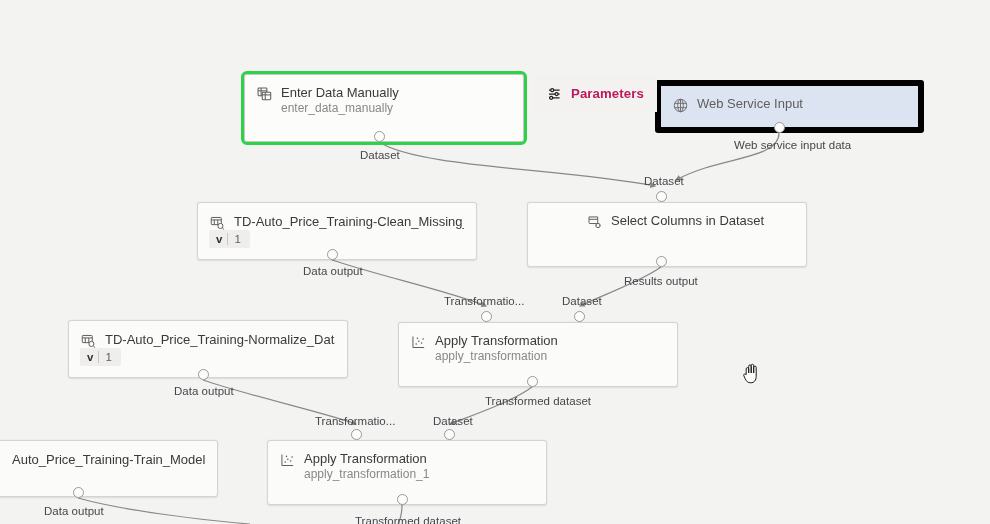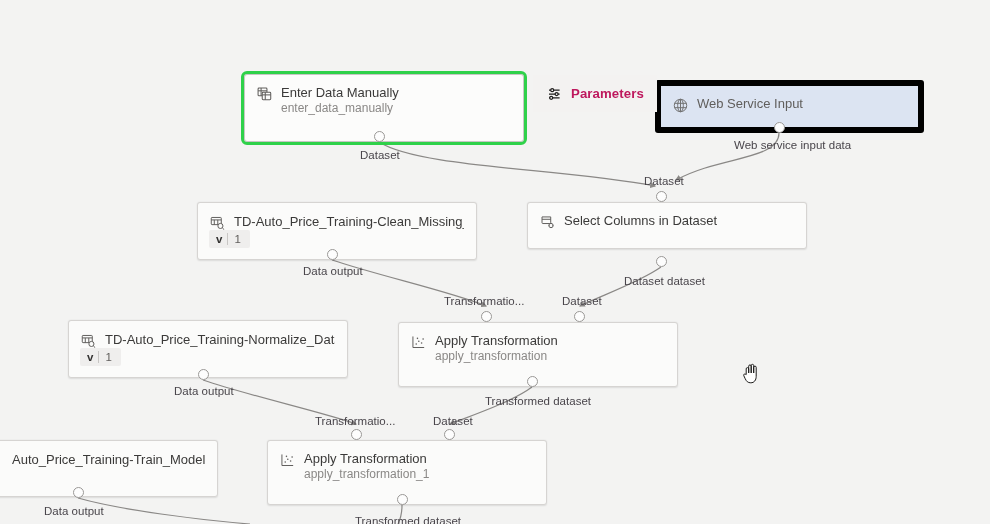--- a/index.html
+++ b/index.html
@@ -237,21 +237,21 @@
   <div class="port" style="left:198px; top:369px;"></div>
   <div class="port" style="left:351px; top:429px;"></div>
   <div class="port" style="left:444px; top:429px;"></div>
   <div class="port" style="left:397px; top:494px;"></div>
   <div class="port" style="left:73px;  top:487px;"></div>
 
   <div class="edge-label" style="left:360px; top:149px;">Dataset</div>
   <div class="edge-label" style="left:722px; top:139px;margin-left:12px;">Web service input data</div>
   <div class="edge-label" style="left:644px; top:175px;">Dataset</div>
   <div class="edge-label" style="left:303px; top:265px;">Data output</div>
-  <div class="edge-label" style="left:624px; top:275px;">Dataset dataset</div>
+  <div class="edge-label" style="left:624px; top:275px;">Results output</div>
   <div class="edge-label" style="left:444px; top:295px;">Transformatio...</div>
   <div class="edge-label" style="left:562px; top:295px;">Dataset</div>
   <div class="edge-label" style="left:174px; top:385px;">Data output</div>
   <div class="edge-label" style="left:485px; top:395px;">Transformed dataset</div>
   <div class="edge-label" style="left:315px; top:415px;">Transformatio...</div>
   <div class="edge-label" style="left:433px; top:415px;">Dataset</div>
   <div class="edge-label" style="left:44px;  top:505px;">Data output</div>
   <div class="edge-label" style="left:355px; top:515px;">Transformed dataset</div>
 
   <div class="node selected" style="left:244px; top:74px; width:280px; height:68px;">
@@ -308,21 +308,21 @@
         </div>
       </div>
       <div class="ver-chip">
         <span class="v">v</span>
         <span class="sep"></span>
         <span class="num">1</span>
       </div>
     </div>
   </div>
 
-  <div class="node" style="left:527px; top:202px; width:280px; height:47px;">
+  <div class="node" style="left:527px; top:202px; width:280px; height:65px;padding-left:47px;">
     <div class="node-inner">
       <div class="node-head">
         <span class="node-icon">
           <svg viewBox="0 0 18 18" fill="none" stroke="currentColor" stroke-width="1.05">
             <path d="M3.2 3.1 H12.4 V9.2 A0.9 0.9 0 0 1 11.5 10.1 H4.1 A0.9 0.9 0 0 1 3.2 9.2 Z"></path>
             <path d="M3.2 5.6 H12.4"></path>
             <circle cx="12.7" cy="12.2" r="2.3"></circle>
             <path d="M12.7 9.9 V10.7 M12.7 13.7 V14.5 M10.4 12.2 H11.2 M14.2 12.2 H15"></path>
           </svg>
         </span>

